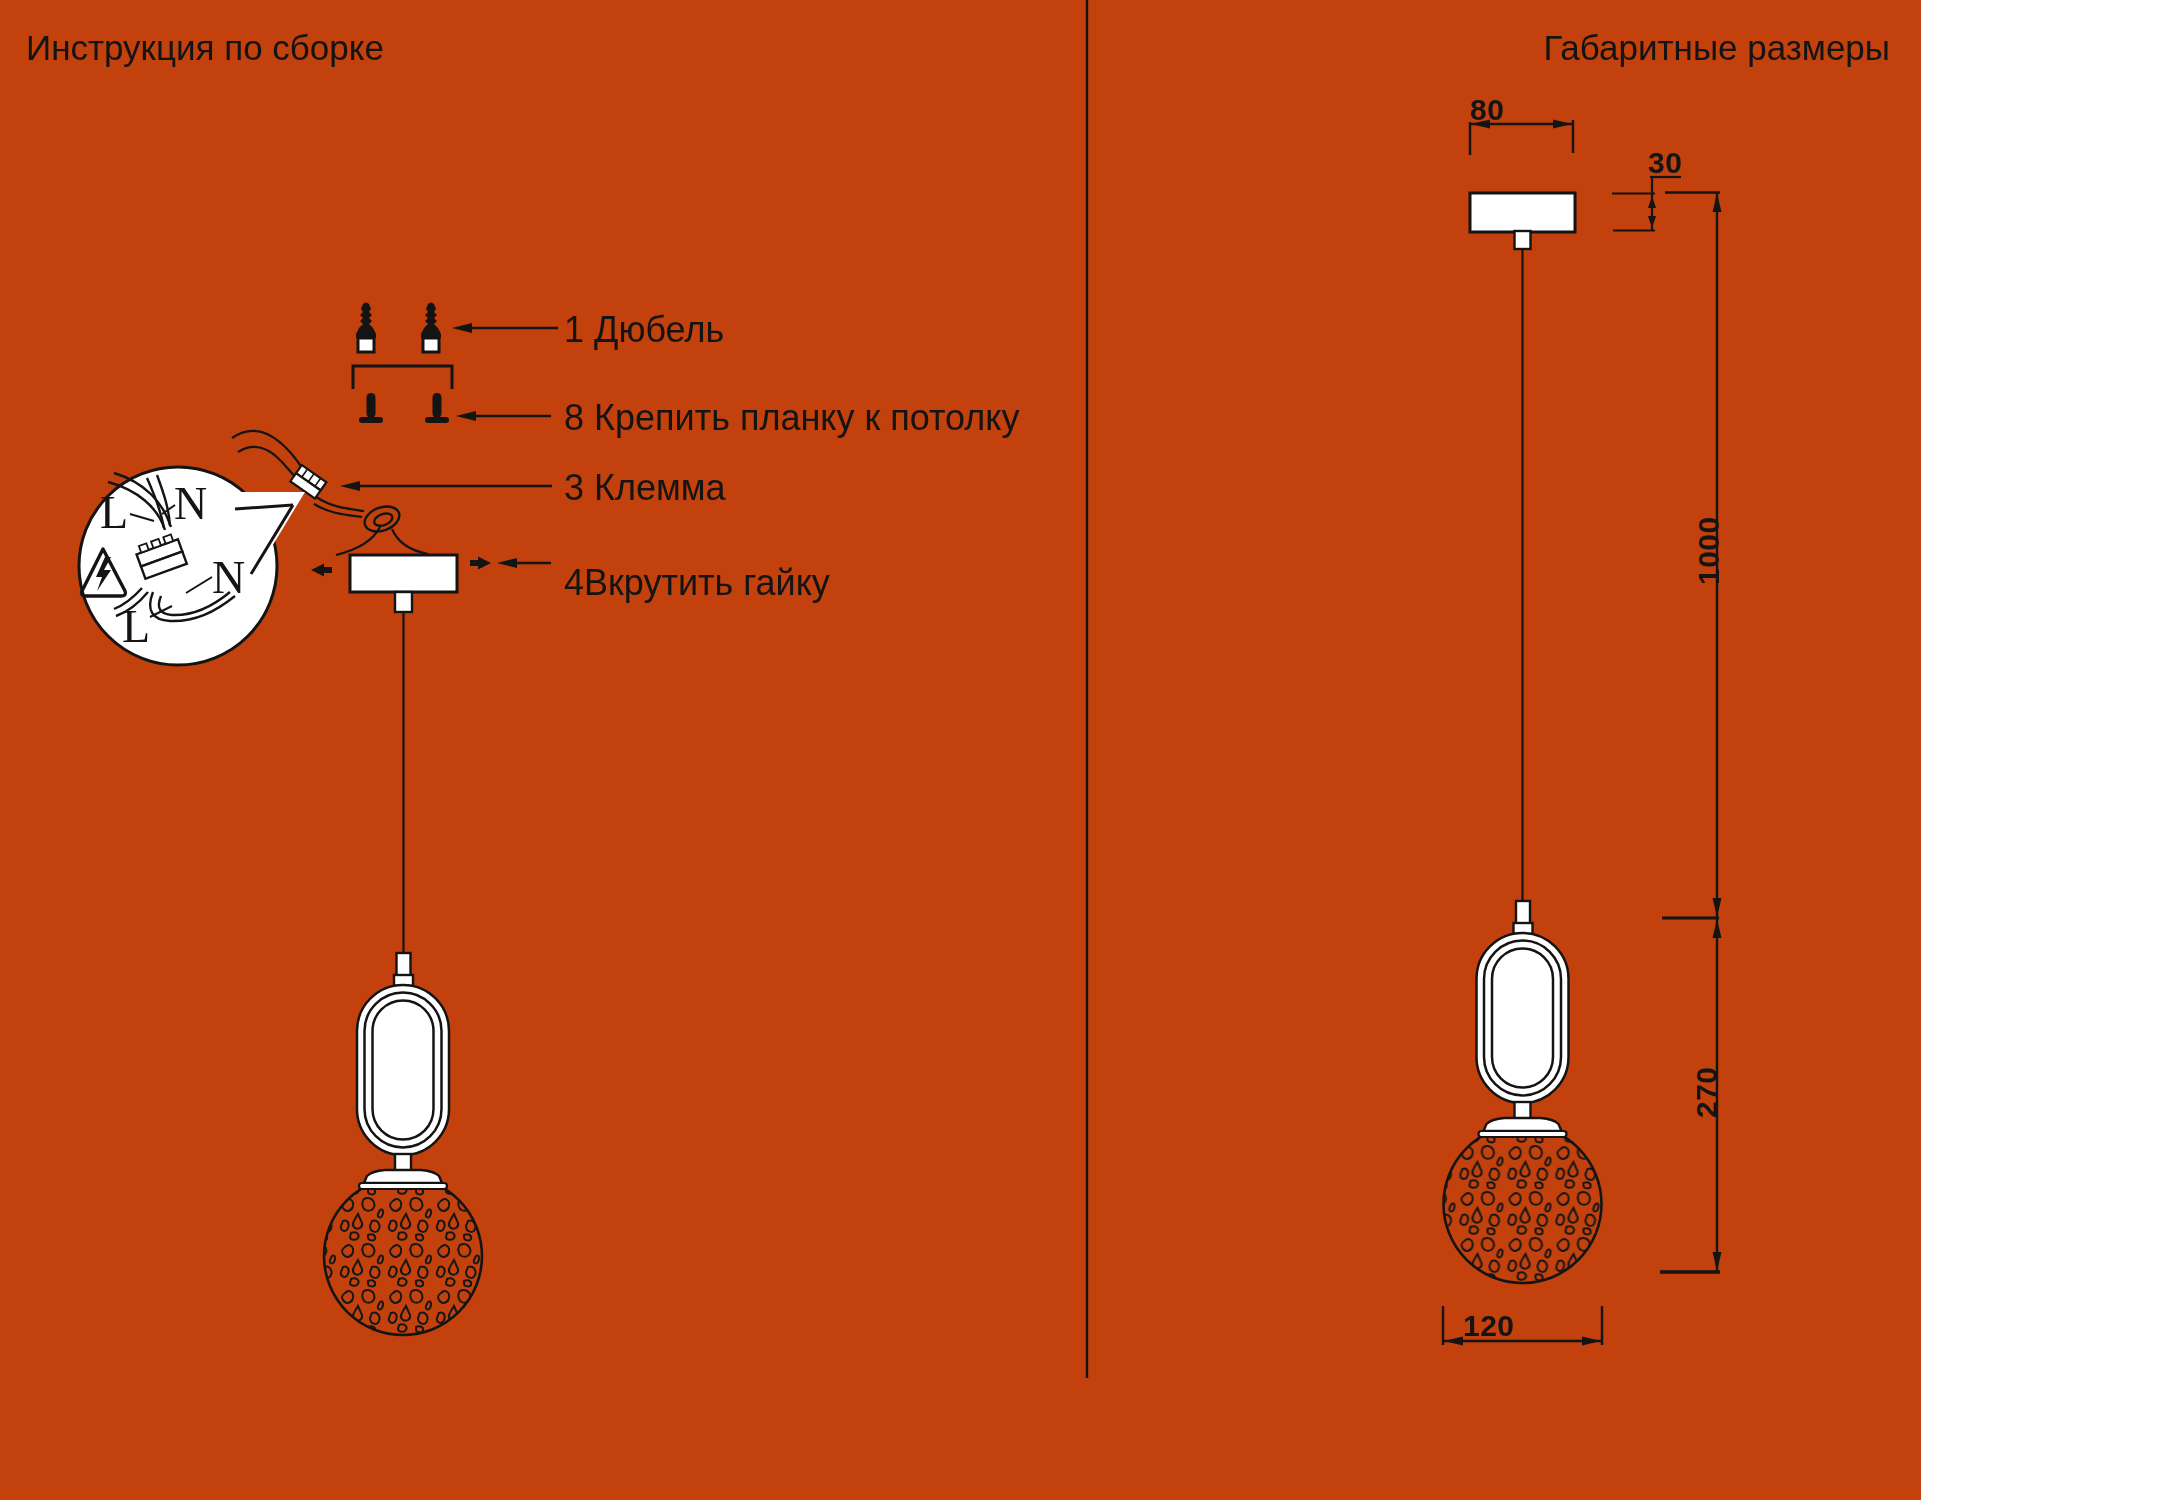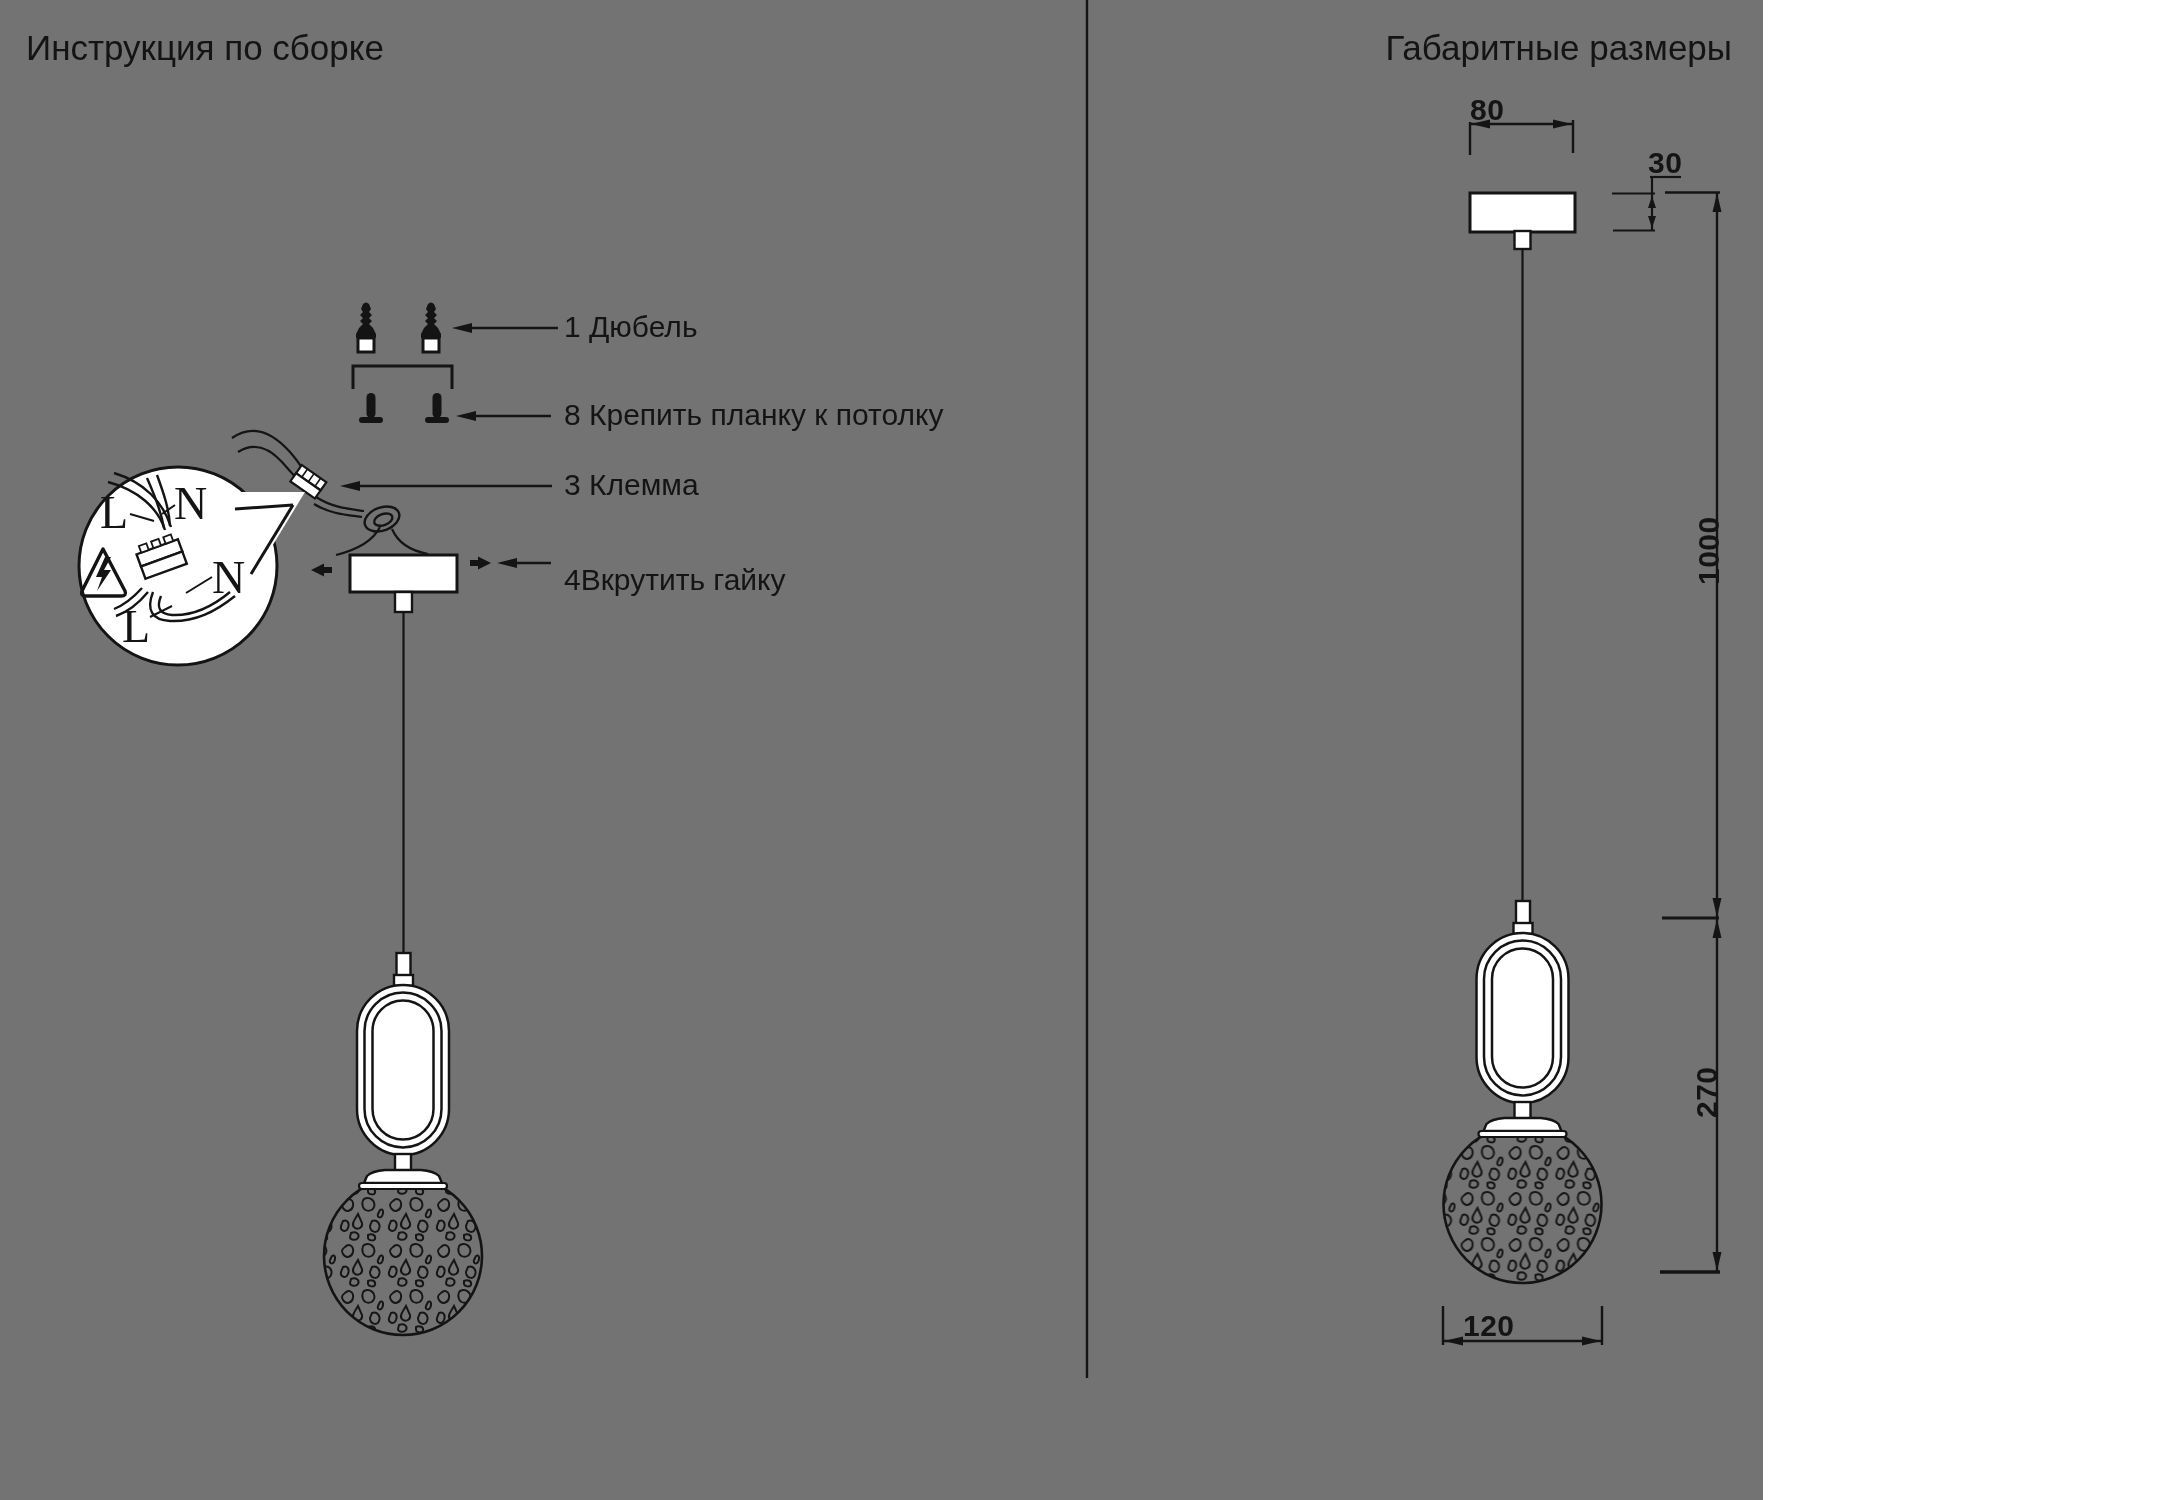--- a/index.html
+++ b/index.html
@@ -1,22 +1,22 @@
 <!DOCTYPE html>
 <html><head>
 <meta charset="utf-8">
 <style>
   html,body{margin:0;padding:0;background:#fff;}
   #sheet{
-    position:relative;width:1763px;height:1500px;background:#737373;overflow:hidden;
+    position:relative;width:1921px;height:1500px;background:#c2410c;overflow:hidden;
     font-family:"Liberation Sans",sans-serif;color:#111;
   }
   .t{position:absolute;white-space:nowrap;line-height:1;color:#141414;}
   .title{font-size:35px;}
-  .callout{font-size:30px;}
+  .callout{font-size:36px;}
   .dim{font-size:30px;font-weight:bold;letter-spacing:0.5px;}
   .dim-rot{transform:rotate(-90deg);transform-origin:0 0;}
   .wirelabel{font-family:"Liberation Serif",serif;font-size:46px;}
   .caption{position:absolute;left:0;right:0;text-align:center;font-size:36px;color:#141414;}
   .center{}
   svg{position:absolute;left:0;top:0;}
 </style>
 </head>
 <body>
 

